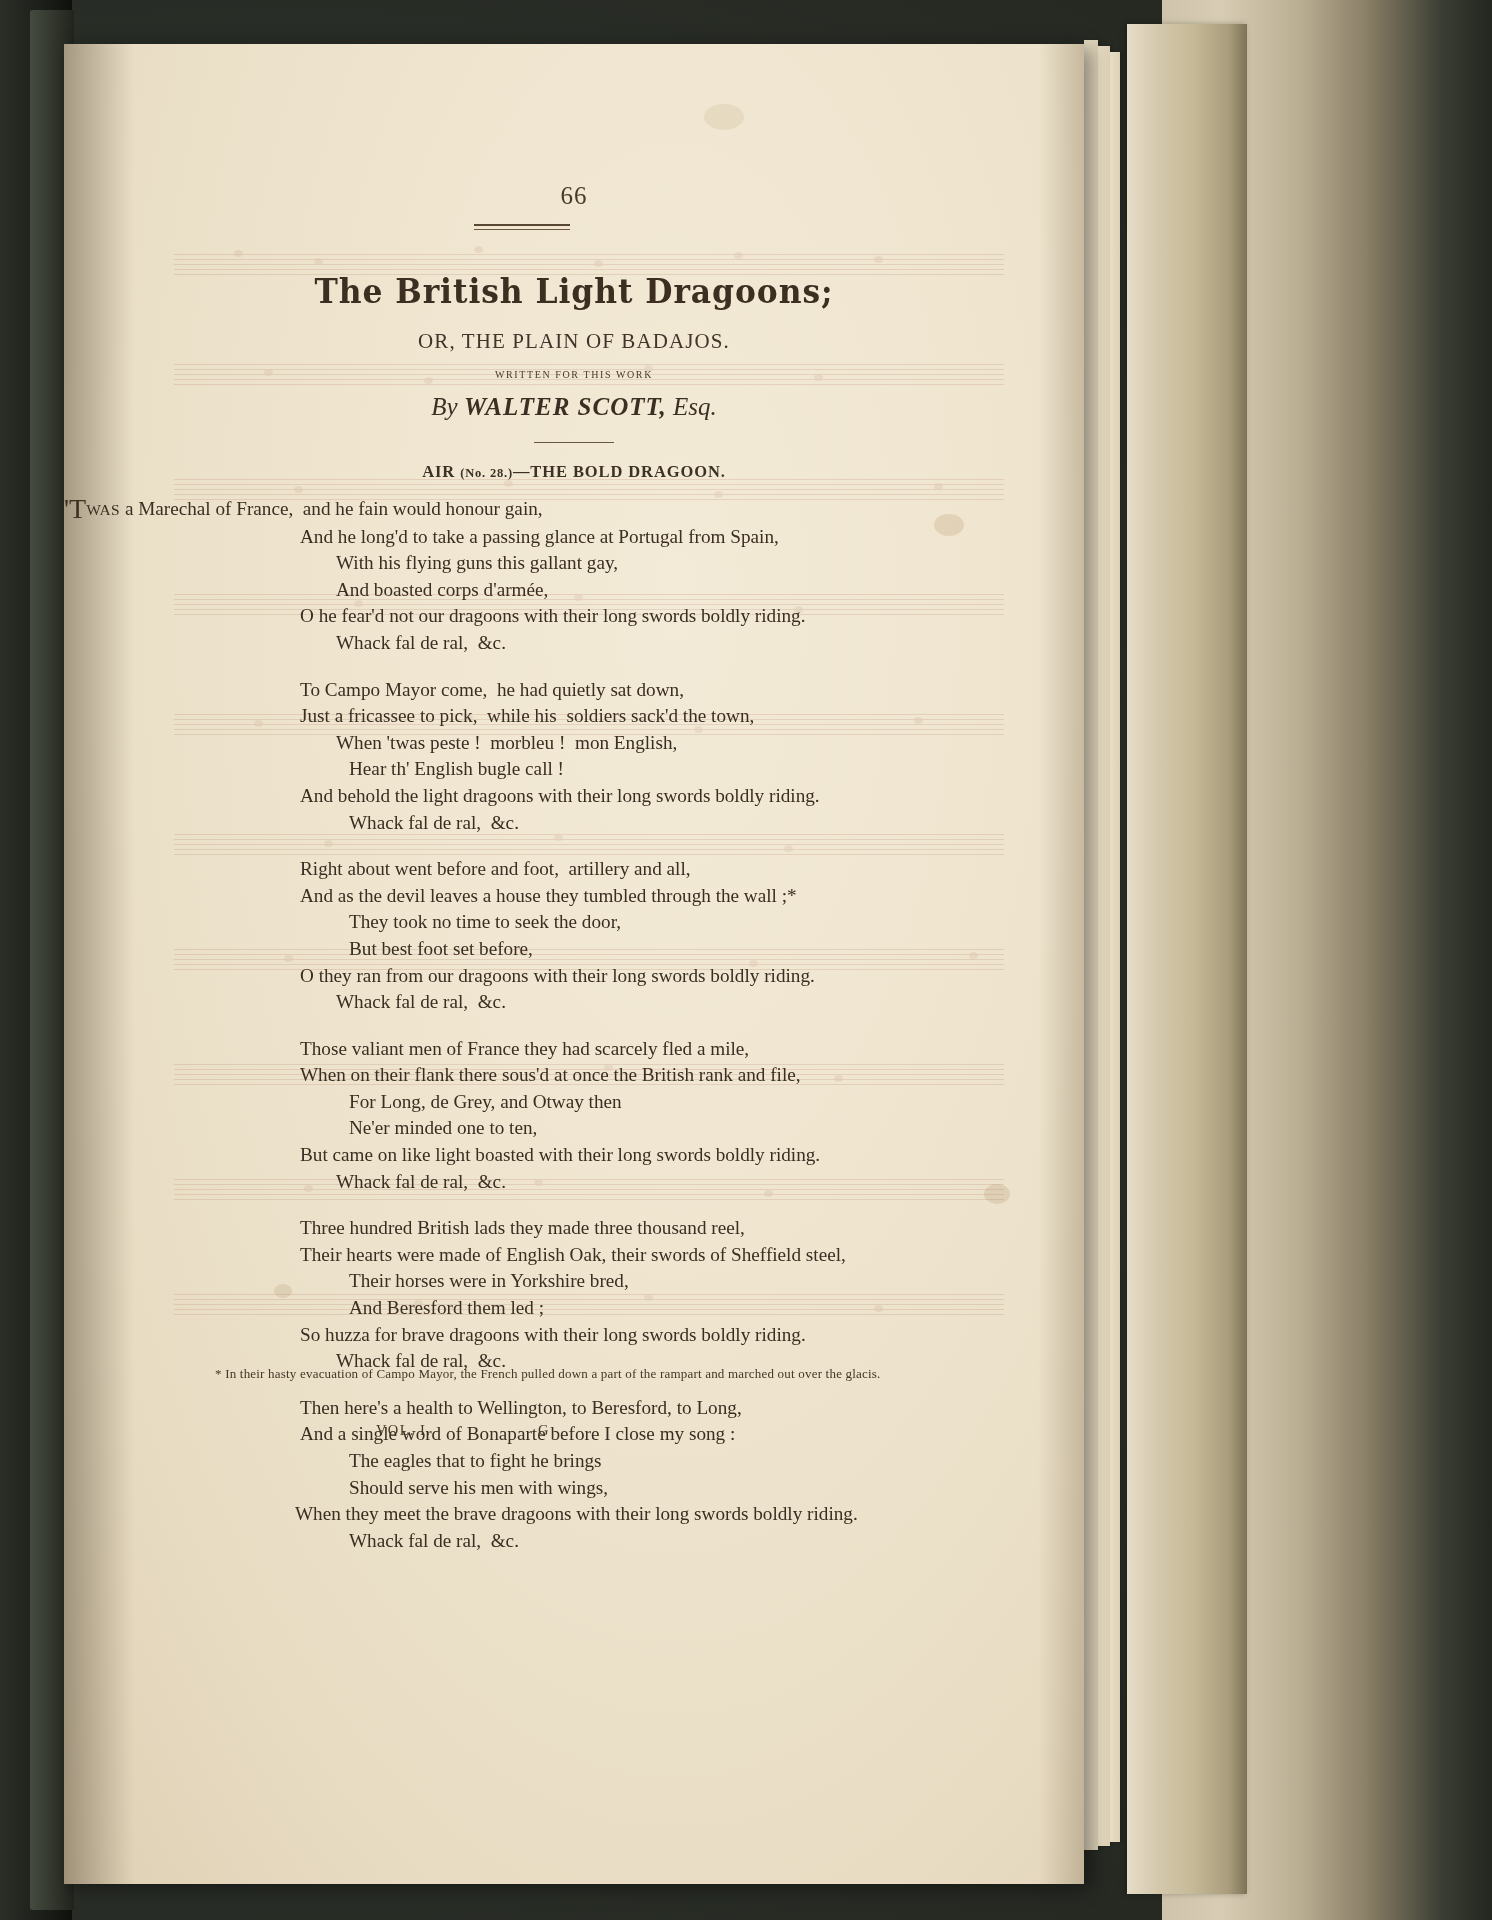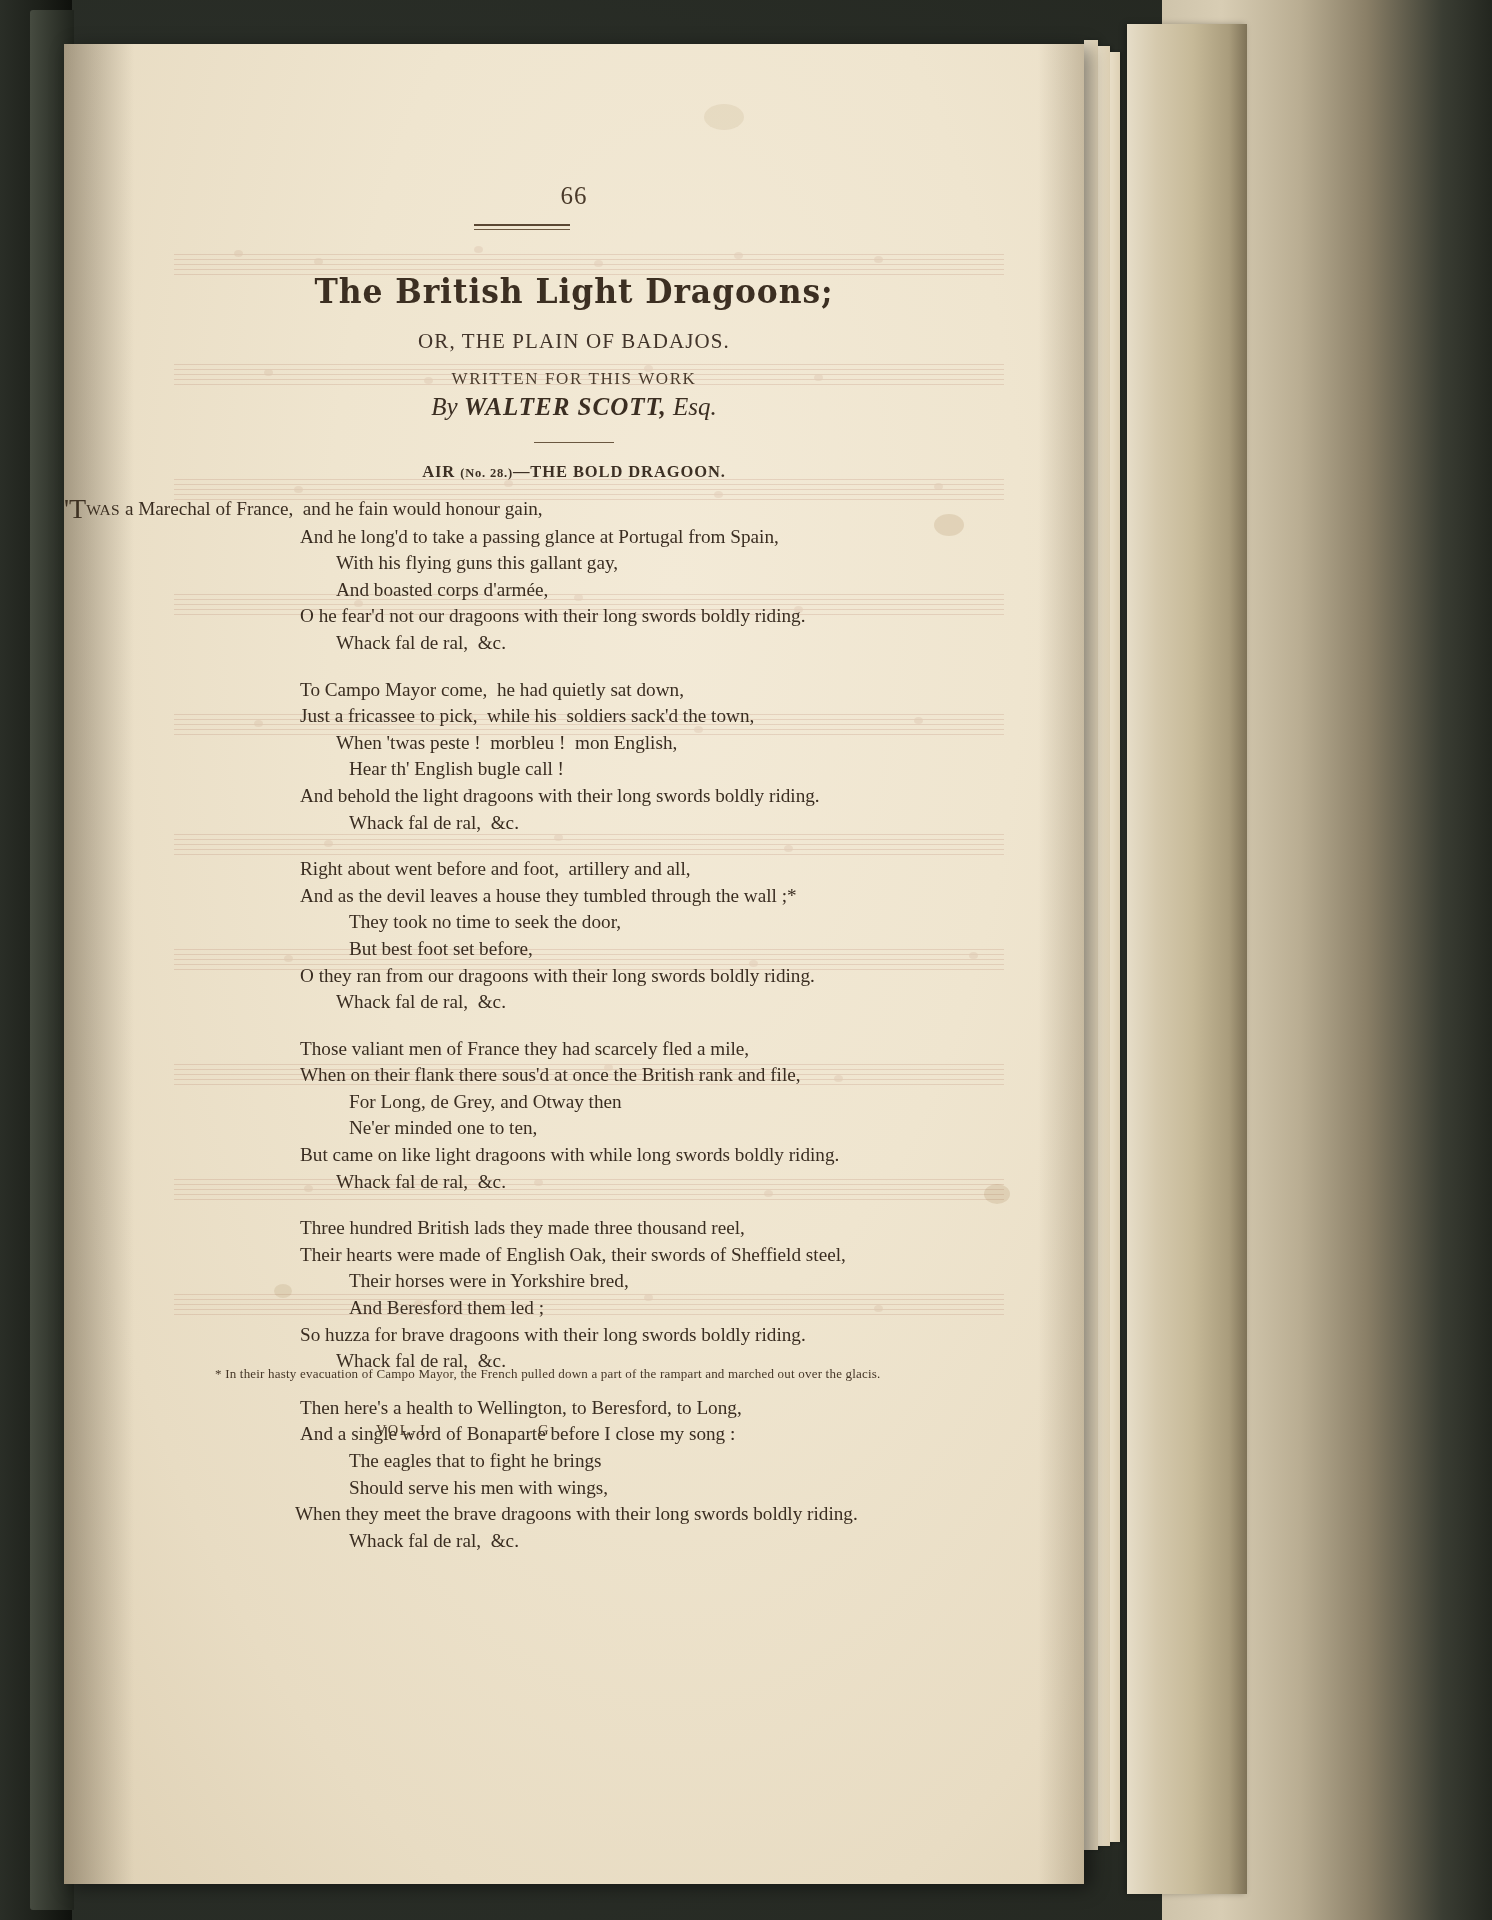--- a/index.html
+++ b/index.html
@@ -164,21 +164,21 @@
     font-size: 21px;
     letter-spacing: 1.1px;
     color: #42342a;
   }
 
   .writtenfor {
     position: absolute;
     top: 325px;
     left: 0; width: 1020px;
     text-align: center;
-    font-size: 17px;
+    font-size: 10px;
     letter-spacing: 1.6px;
     color: #4a3b2c;
   }
 
   .author {
     position: absolute;
     top: 349px;
     left: 0; width: 1020px;
     text-align: center;
     font-size: 25px;
@@ -386,21 +386,21 @@
             <div class="line indent3">They took no time to seek the door,</div>
             <div class="line indent3">But best foot set before,</div>
             <div class="line indent0">O they ran from our dragoons with their long swords boldly riding.</div>
             <div class="line indent2">Whack fal de ral,  &amp;c.</div>
           </div>
           <div class="stanza">
             <div class="line indent0">Those valiant men of France they had scarcely fled a mile,</div>
             <div class="line indent0">When on their flank there sous'd at once the British rank and file,</div>
             <div class="line indent3">For Long, de Grey, and Otway then</div>
             <div class="line indent3">Ne'er minded one to ten,</div>
-            <div class="line indent0">But came on like light dragoons with while long swords boldly riding.</div>
+            <div class="line indent0">But came on like light boasted with their long swords boldly riding.</div>
             <div class="line indent2">Whack fal de ral,  &amp;c.</div>
           </div>
           <div class="stanza">
             <div class="line indent0">Three hundred British lads they made three thousand reel,</div>
             <div class="line indent0">Their hearts were made of English Oak, their swords of Sheffield steel,</div>
             <div class="line indent3">Their horses were in Yorkshire bred,</div>
             <div class="line indent3">And Beresford them led ;</div>
             <div class="line indent0">So huzza for brave dragoons with their long swords boldly riding.</div>
             <div class="line indent2">Whack fal de ral,  &amp;c.</div>
           </div>

